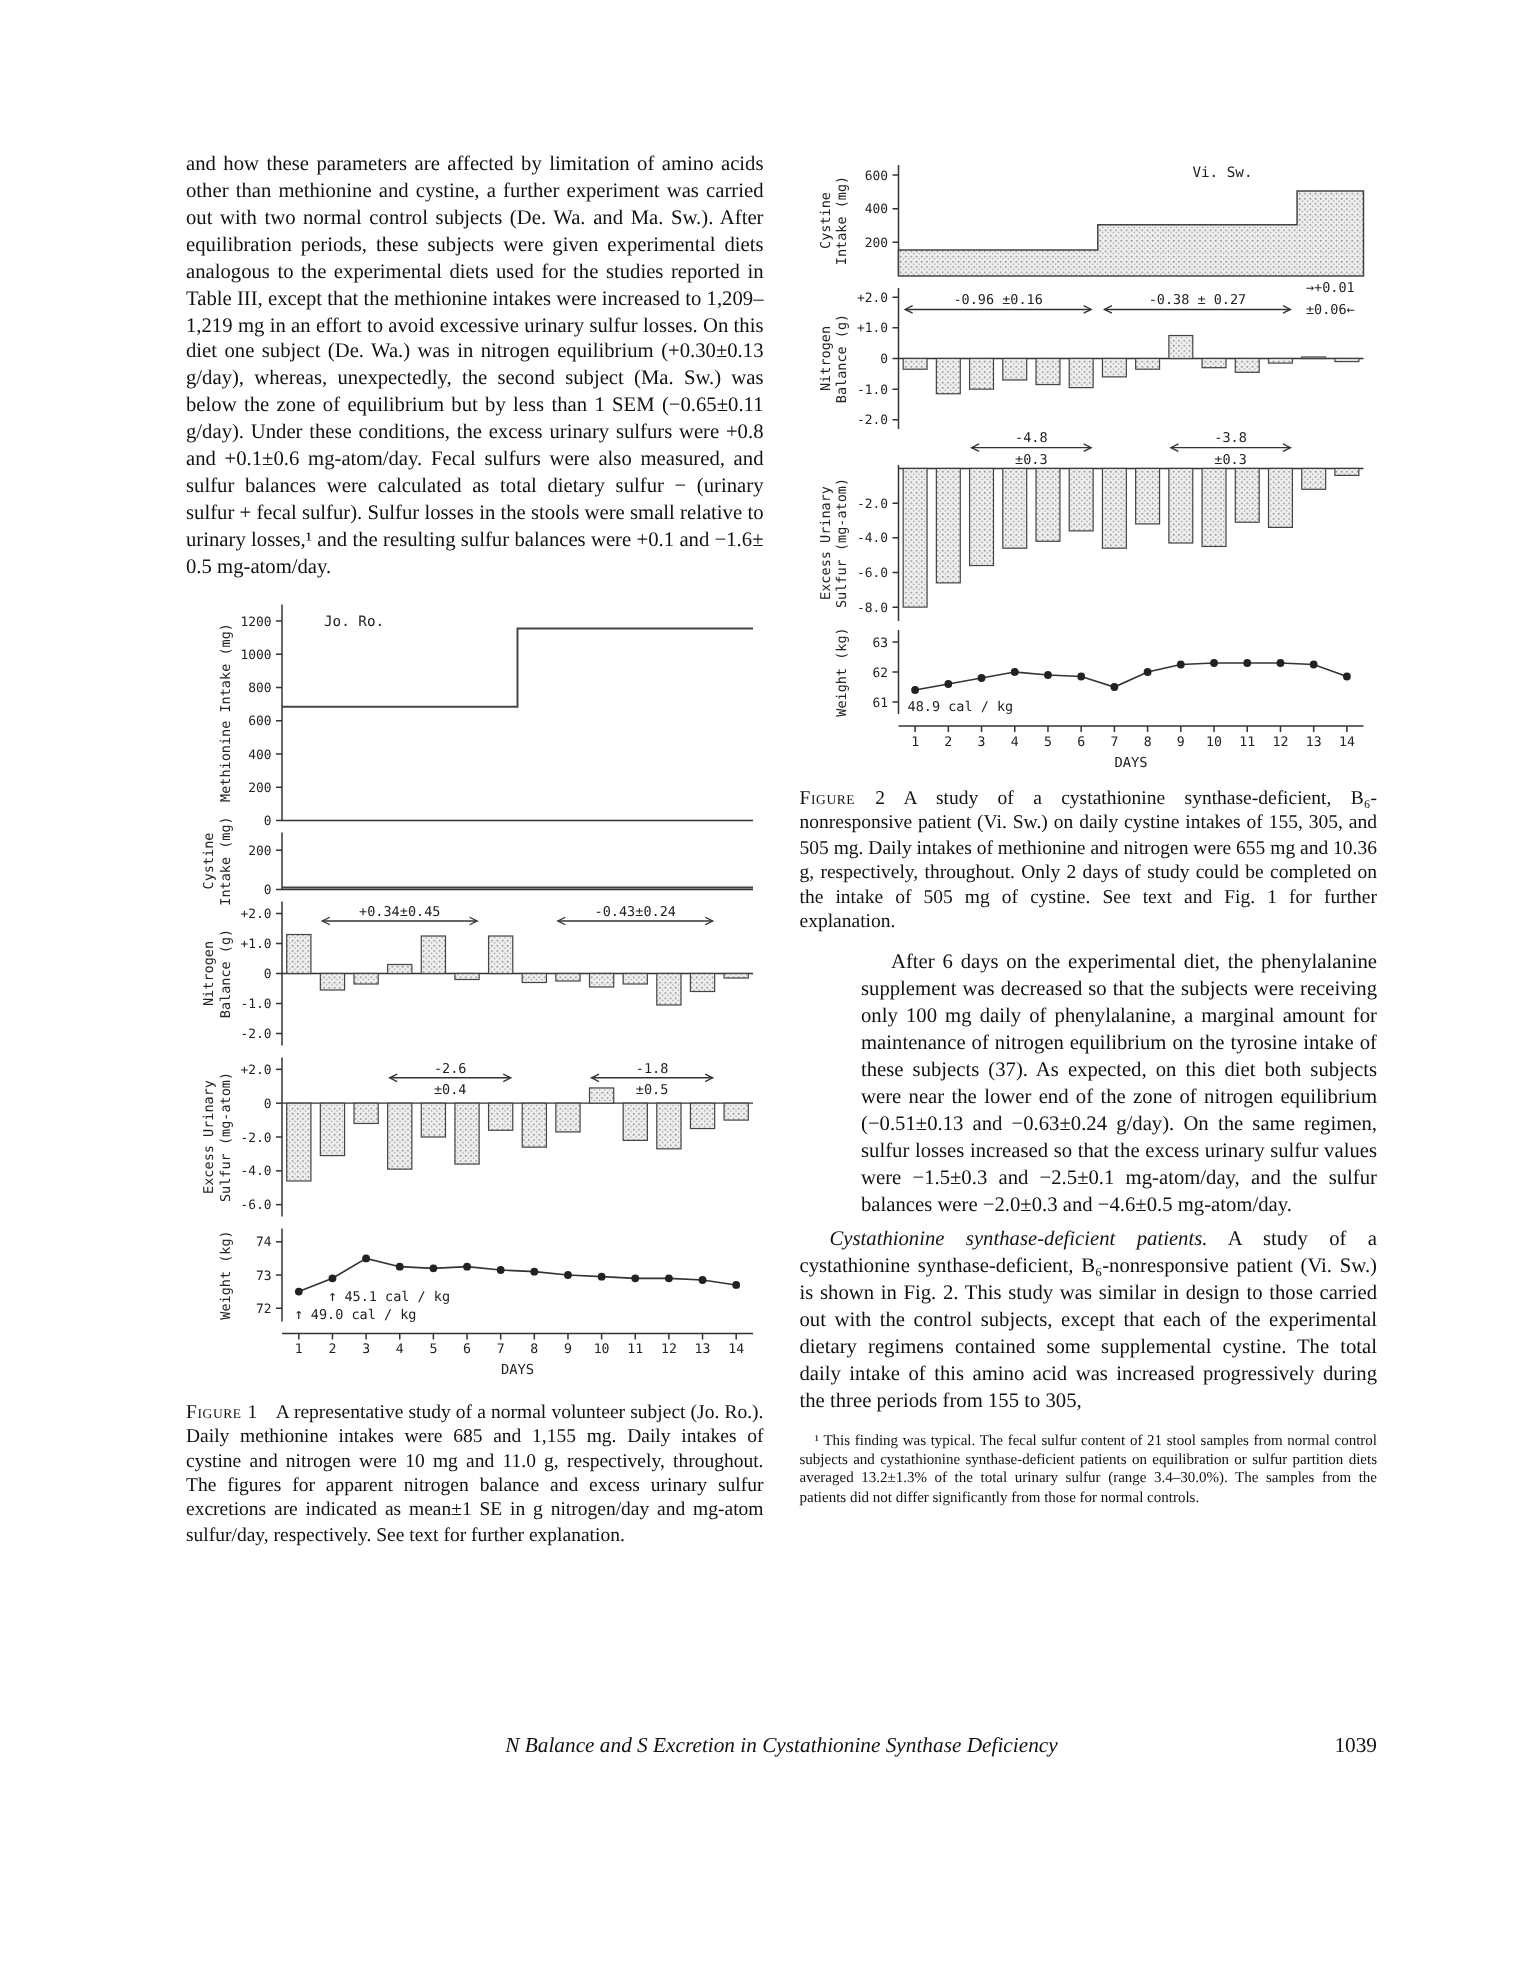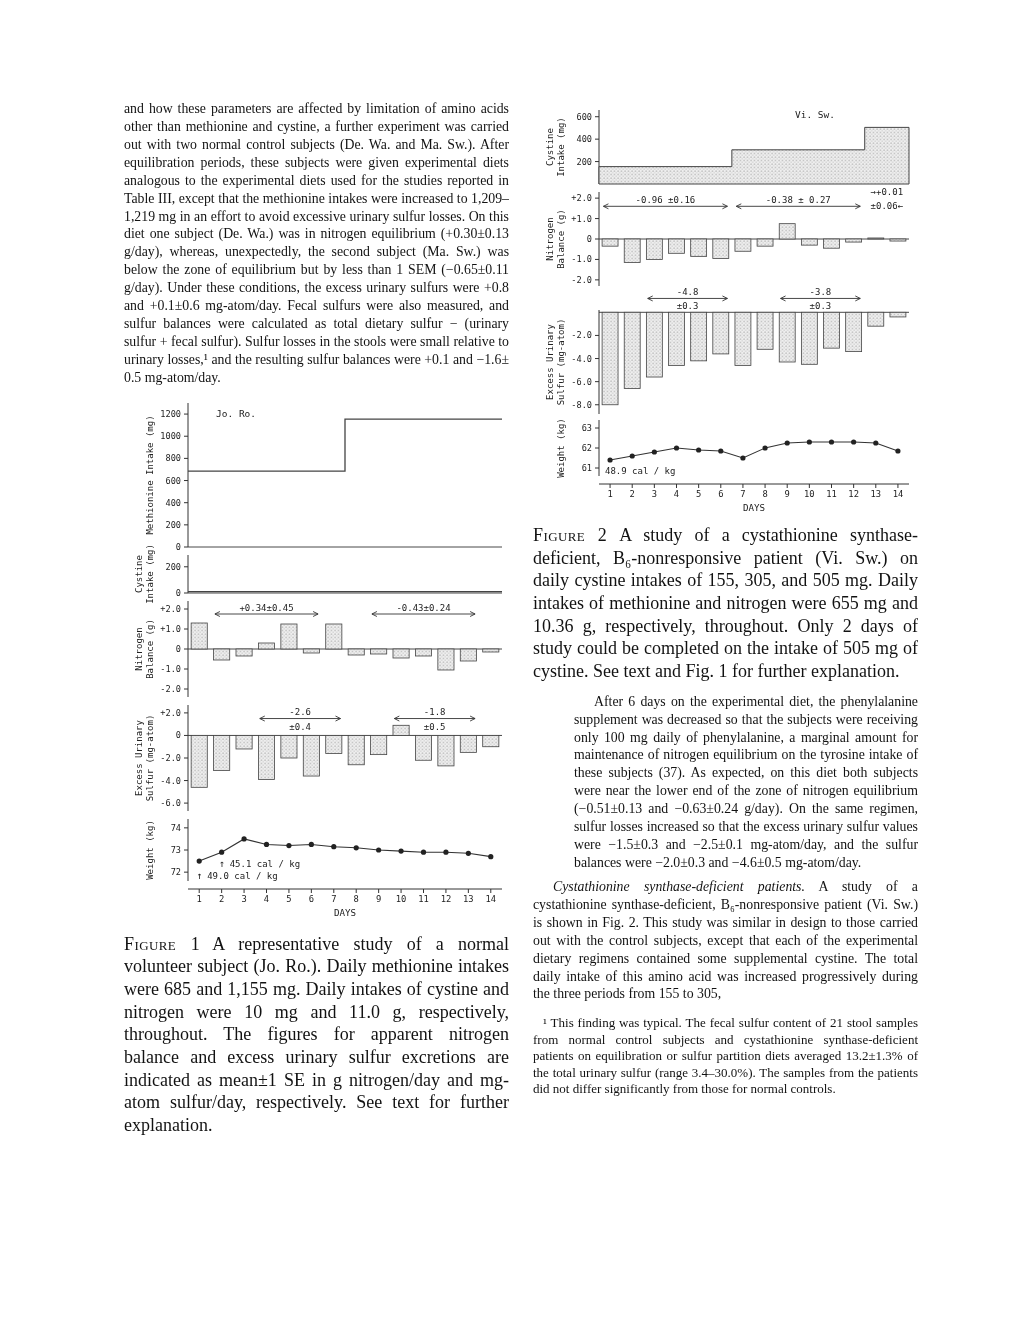--- a/index.html
+++ b/index.html
@@ -6,24 +6,24 @@
   html,body { background:#ffffff; }
   body { width:1020px; height:1320px; font-family:"Liberation Serif","DejaVu Serif",serif; color:#121212; overflow:hidden; }
   .page { position:relative; width:1020px; height:927px; padding:100px 102px 0 124px; }
   .columns { display:flex; gap:24px; }
   .col { width:385px; }
   p.body { font-size:13.8px; line-height:1.3; text-align:justify; }
   p.indent { text-indent:20px; }
   .chart { margin-top:8px; }
   svg { display:block; }
   svg text { font-family:"DejaVu Sans Mono","DejaVu Sans",monospace; }
-  p.caption { margin-top:10px; font-size:18px; line-height:1.26; text-align:justify; }
+  p.caption { margin-top:10px; font-size:13px; line-height:1.26; text-align:justify; }
   .capLabel { font-variant:small-caps; letter-spacing:0.4px; margin-right:12px; }
   .ital { font-style:italic; }
-  p.footnote { margin-top:12px; font-size:13px; line-height:1.27; text-align:justify; text-indent:10px; } .mt10 { margin-top:10px;margin-left:41px; } .mt2 { margin-top:6px; }
+  p.footnote { margin-top:12px; font-size:10px; line-height:1.27; text-align:justify; text-indent:10px; } .mt10 { margin-top:10px;margin-left:41px; } .mt2 { margin-top:6px; }
   .footer { position:absolute; top:1156px; left:124px; right:102px; font-size:14.2px; }
   .footer .ftitle { display:block; text-align:center; font-style:italic; }
   .footer .fpage { position:absolute; right:0; top:0; font-style:normal; }
 </style>
 </head>
 <body>
 
 <div class="page">
   <div class="columns">
 
@@ -359,13 +359,17 @@
       <p class="caption"><span class="capLabel">Figure 2</span><span>A study of a cystathionine synthase-deficient, B₆-nonresponsive patient (Vi. Sw.) on daily cystine intakes of 155, 305, and 505 mg. Daily intakes of methionine and nitrogen were 655 mg and 10.36 g, respectively, throughout. Only 2 days of study could be completed on the intake of 505 mg of cystine. See text and Fig. 1 for further explanation.</span></p>
 
       <p class="body indent mt10">After 6 days on the experimental diet, the phenylalanine supplement was decreased so that the subjects were receiving only 100 mg daily of phenylalanine, a marginal amount for maintenance of nitrogen equilibrium on the tyrosine intake of these subjects (37). As expected, on this diet both subjects were near the lower end of the zone of nitrogen equilibrium (−0.51±0.13 and −0.63±0.24 g/day). On the same regimen, sulfur losses increased so that the excess urinary sulfur values were −1.5±0.3 and −2.5±0.1 mg-atom/day, and the sulfur balances were −2.0±0.3 and −4.6±0.5 mg-atom/day.</p>
 
       <p class="body indent mt2"><span class="ital">Cystathionine synthase-deficient patients.</span><span> A study of a cystathionine synthase-deficient, B₆-nonresponsive patient (Vi. Sw.) is shown in Fig. 2. This study was similar in design to those carried out with the control subjects, except that each of the experimental dietary regimens contained some supplemental cystine. The total daily intake of this amino acid was increased progressively during the three periods from 155 to 305,</span></p>
 
       <p class="footnote">¹ This finding was typical. The fecal sulfur content of 21 stool samples from normal control subjects and cystathionine synthase-deficient patients on equilibration or sulfur partition diets averaged 13.2±1.3% of the total urinary sulfur (range 3.4–30.0%). The samples from the patients did not differ significantly from those for normal controls.</p>
     </div>
   </div>
 
+  <div class="footer">
+    <span class="ftitle">N Balance and S Excretion in Cystathionine Synthase Deficiency</span>
+    <span class="fpage">1039</span>
+  </div>
 </div>
 
 </body></html>

